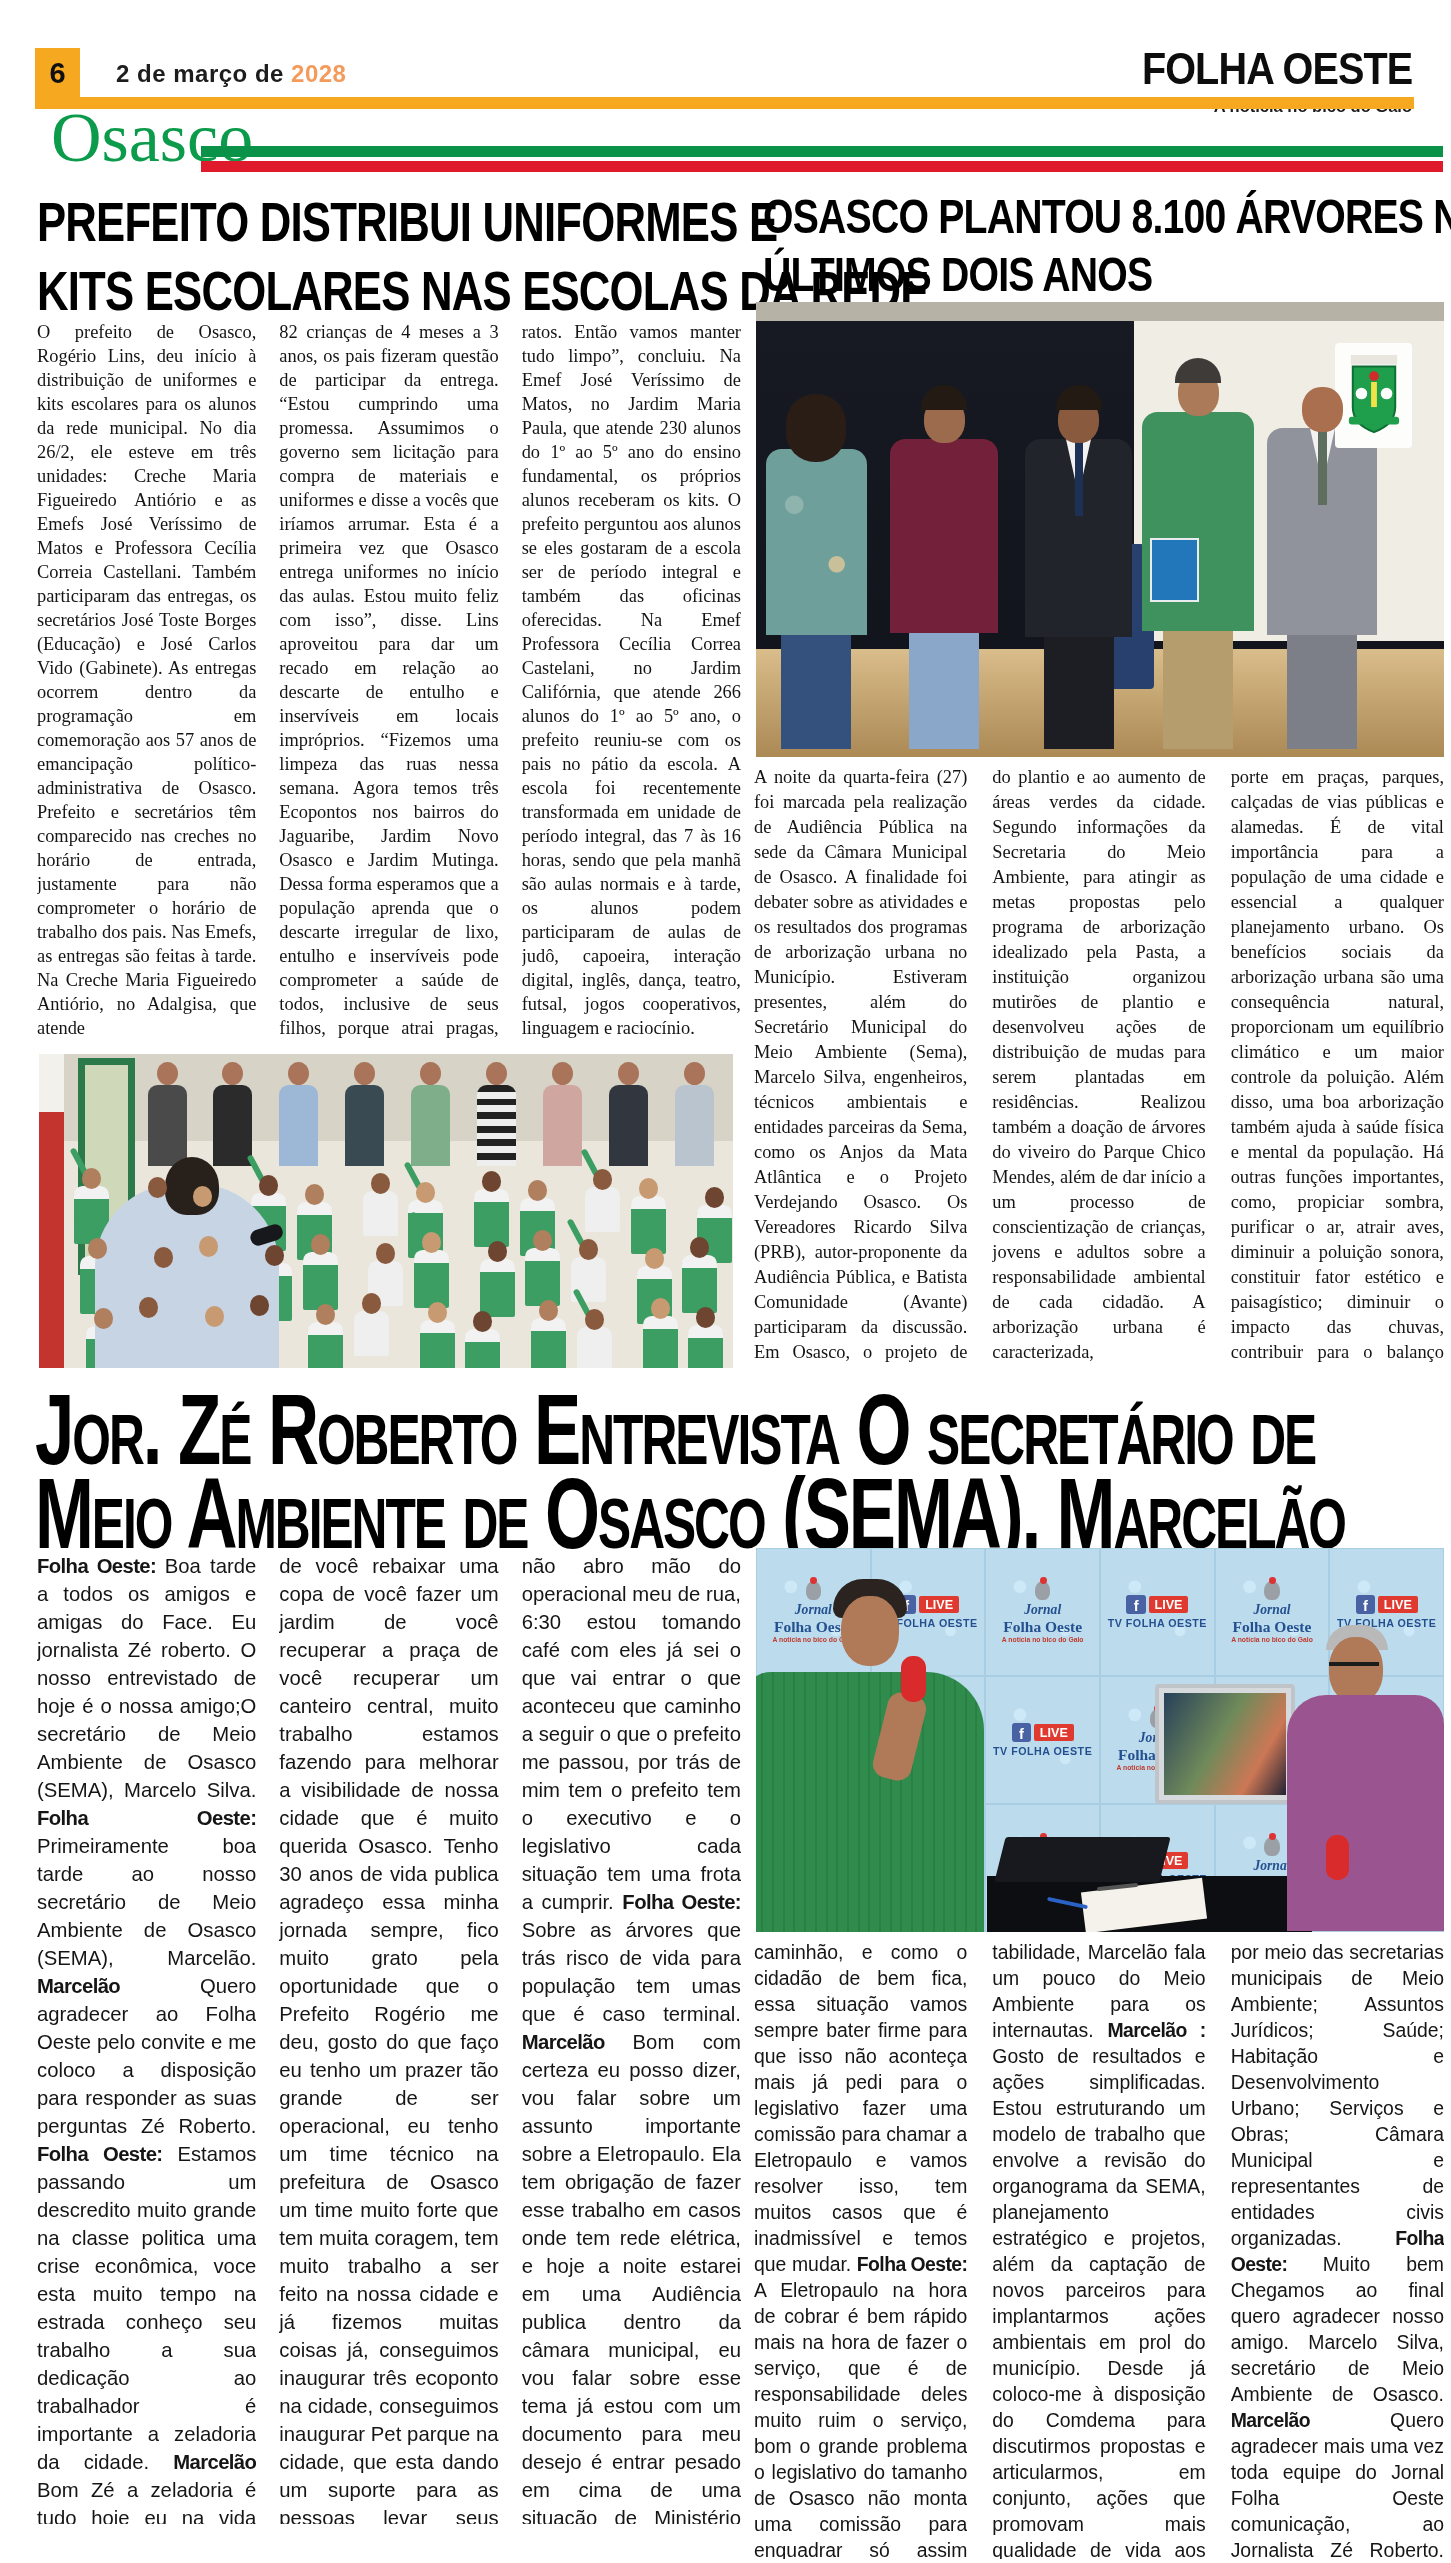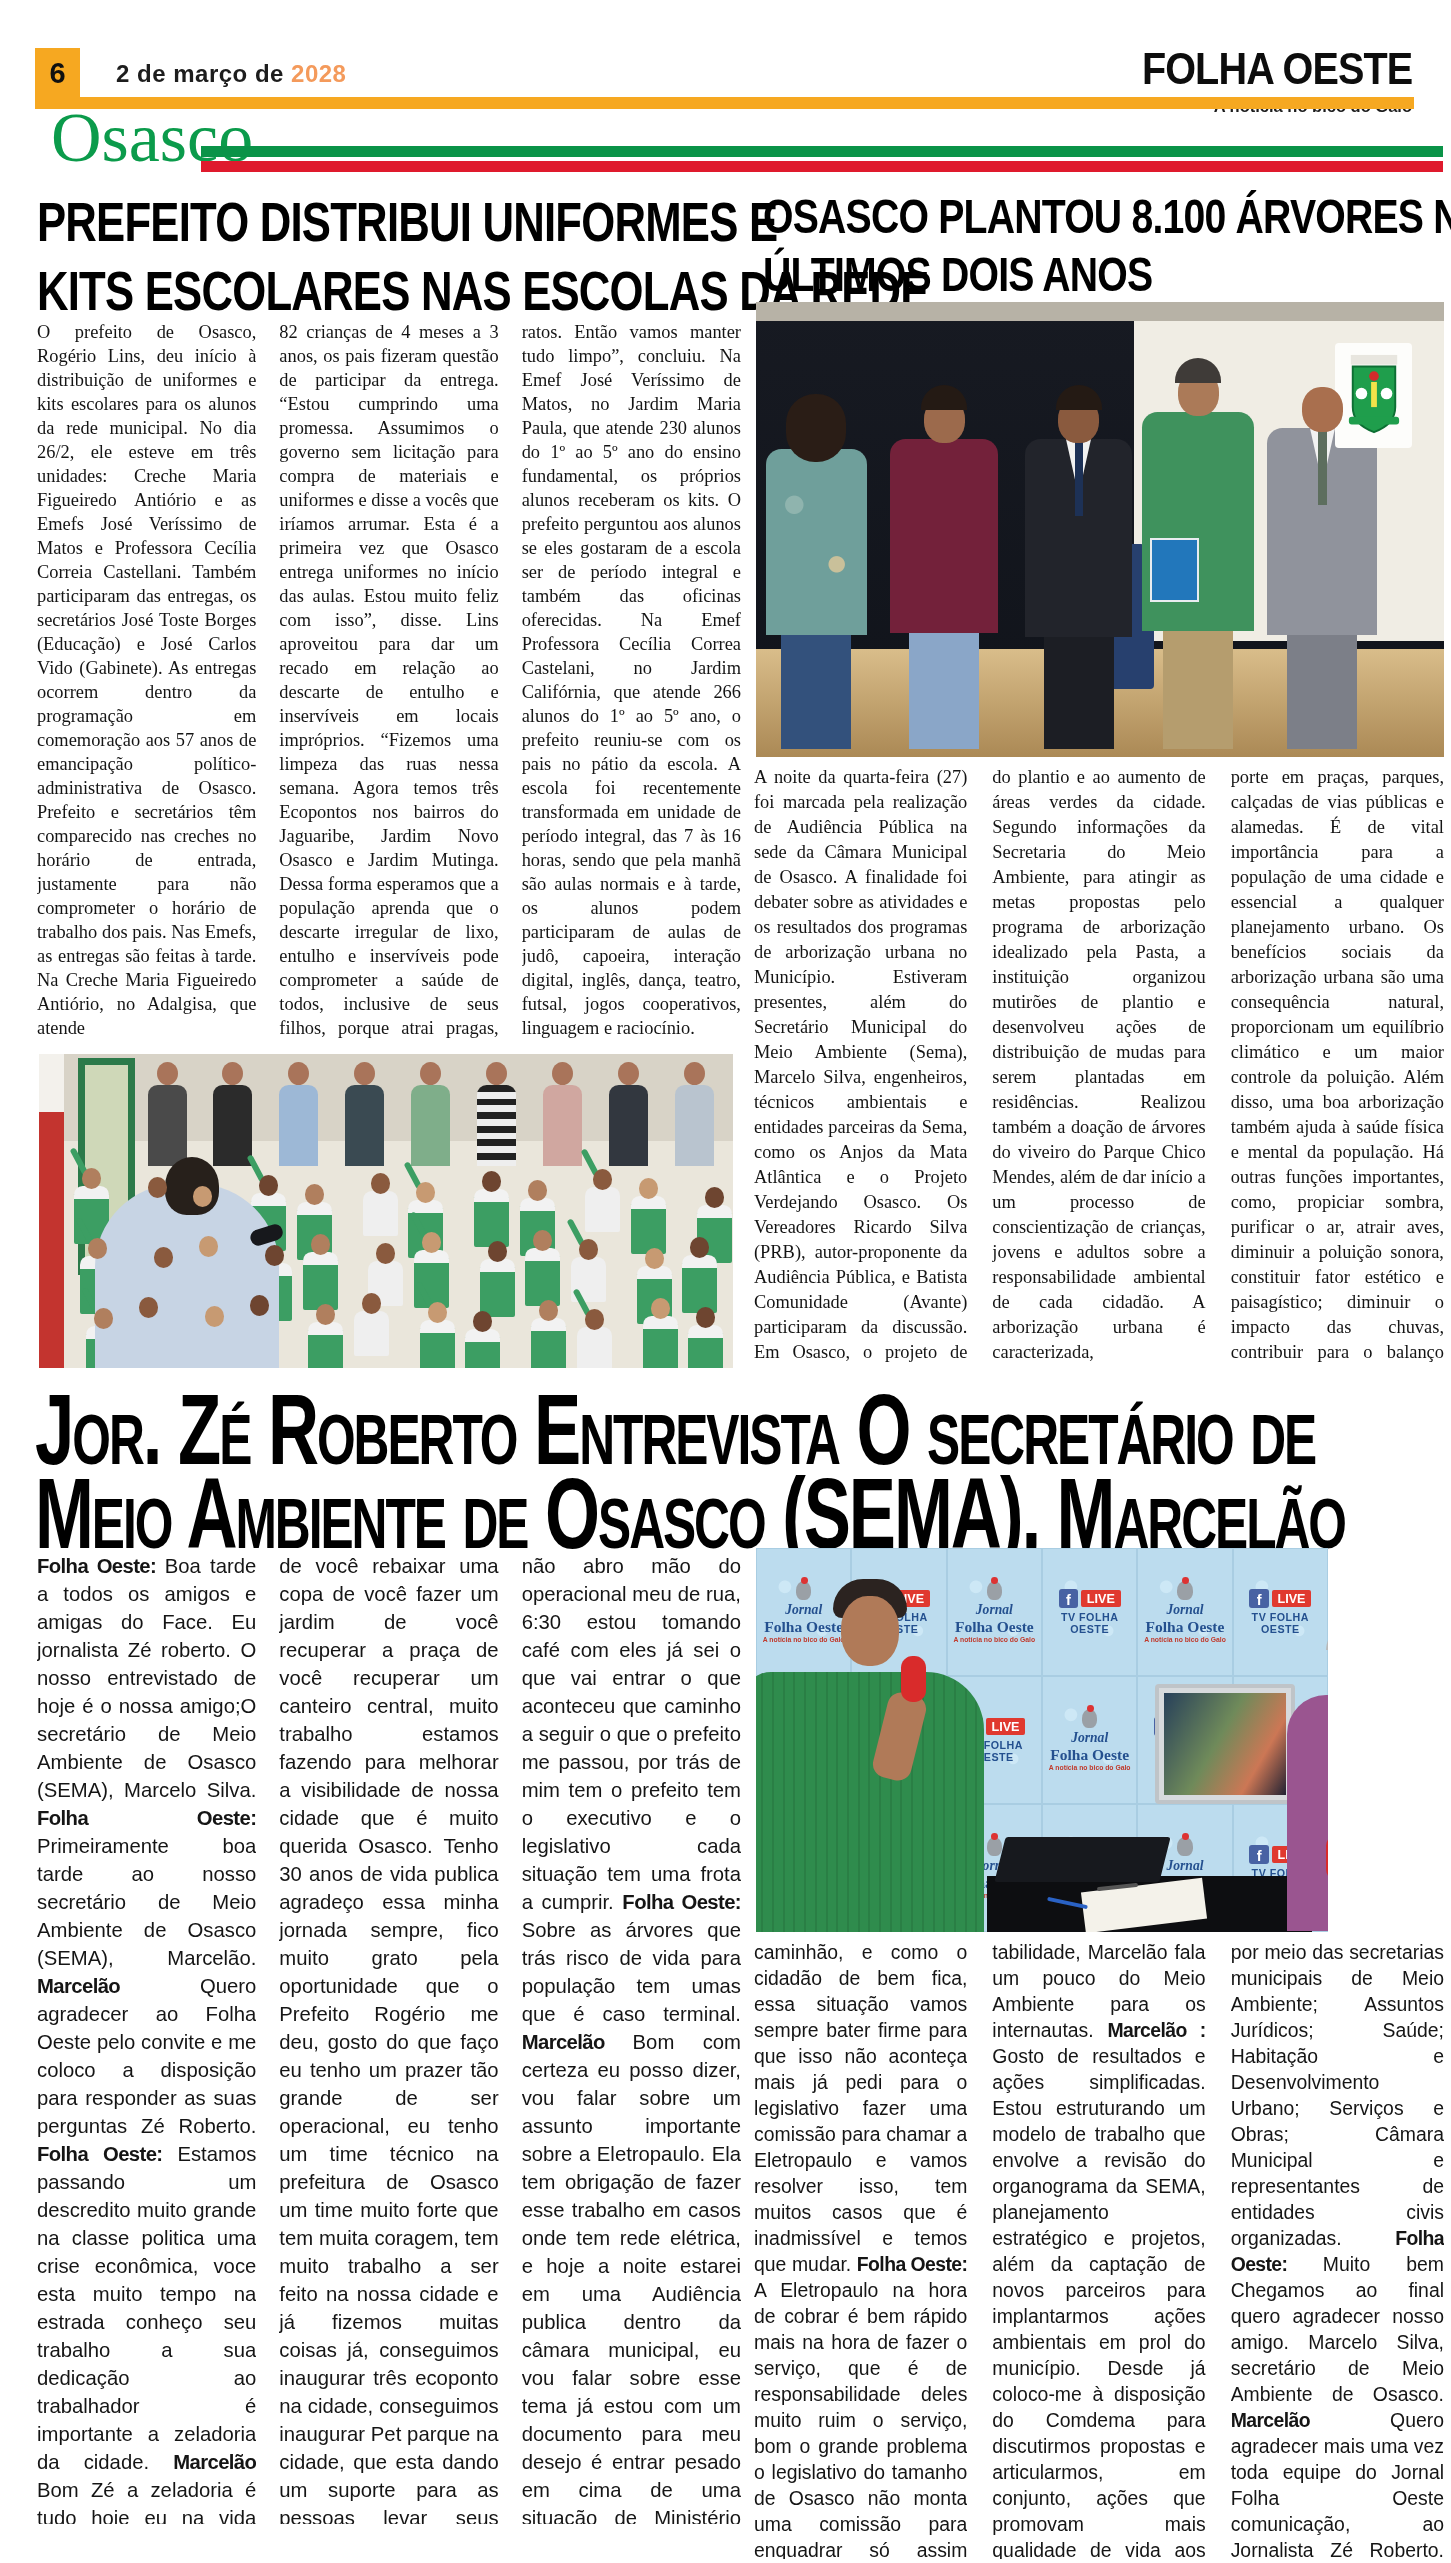--- a/index.html
+++ b/index.html
@@ -78,21 +78,21 @@
   .pb-arm{position:absolute;width:5.8px;height:29px;background:#3C9E63;top:-21px;left:3.9px;
     transform:rotate(-28deg);border-radius:2.9px;}
   .pb-man{position:absolute;left:56px;bottom:0;width:184px;height:184px;background:#c7d4e4;
     border-radius:45% 45% 0 0;}
   .pb-manhead{position:absolute;left:126px;bottom:153px;width:54px;height:58px;background:#27201b;
     border-radius:50% 50% 40% 40%;}
   .pb-mic{position:absolute;left:211px;bottom:126px;width:33px;height:15.5px;background:#17181c;
     border-radius:7.7px;transform:rotate(-18deg);}
 
   
-  .photoC{left:756px;top:1548px;width:572px;height:384px;background:#bcdcee;}
+  .photoC{left:756px;top:1548px;width:688px;height:384px;background:#bcdcee;}
   .pc-backdrop{position:absolute;inset:0;display:grid;grid-template-columns:repeat(6,1fr);
     grid-auto-rows:128px;}
   .pc-tile{border:1px solid #a9cde2;display:flex;flex-direction:column;align-items:center;
     justify-content:center;text-align:center;overflow:hidden;background:
     radial-gradient(circle at 30% 30%, #cde8f6 0 5.8px, transparent 6.8px),
     radial-gradient(circle at 70% 65%, #cde8f6 0 4.8px, transparent 5.8px),#bcdcee;}
   .pc-jornal{font-family:"Liberation Serif",serif;font-style:italic;font-weight:bold;
     font-size:13.6px;color:#24508f;}
   .pc-folha{font-family:"Liberation Serif",serif;font-weight:bold;font-size:15.5px;color:#24508f;}
   .pc-tag{font-size:6.8px;color:#c0392b;font-weight:bold;}

